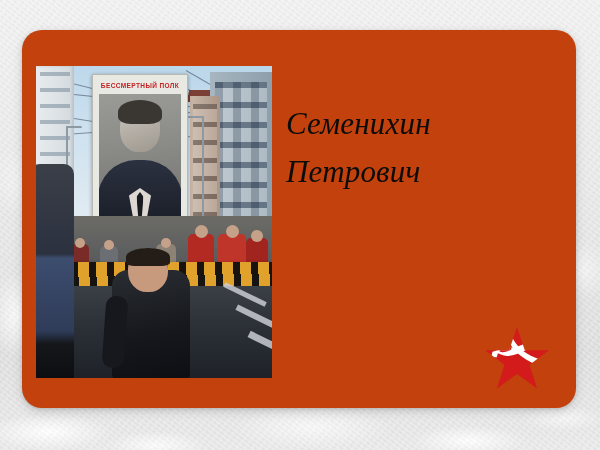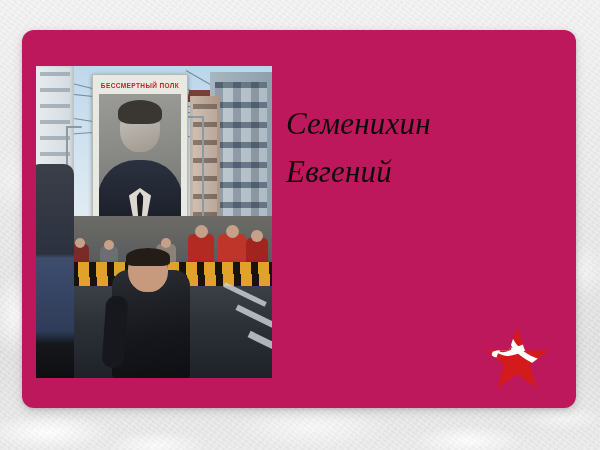--- a/index.html
+++ b/index.html
@@ -31,21 +31,21 @@
     position:absolute; inset:0; opacity:.35;
     background-image:
       repeating-linear-gradient(37deg, rgba(255,255,255,.55) 0 2px, rgba(200,200,200,.18) 2px 4px),
       repeating-linear-gradient(-51deg, rgba(255,255,255,.40) 0 3px, rgba(190,190,190,.12) 3px 6px);
     mix-blend-mode:normal;
   }
 
   
   .card{
     position:absolute; left:22px; top:30px; width:554px; height:378px;
-    background:#be185d; border-radius:12px;
+    background:#c2410c; border-radius:20px;
     box-shadow:0 3px 10px rgba(120,120,120,.30), 0 1px 3px rgba(120,120,120,.25);
   }
 
   
   .photo{
     position:absolute; left:14px; top:36px; width:236px; height:312px;
     overflow:hidden; background:#223; 
   }
   .ph-layer{ position:absolute; }
 
@@ -232,21 +232,21 @@
     <div class="man-left"></div>
     <div class="pole"></div>
     <div class="boy-jacket"></div>
     <div class="boy-arm"></div>
     <div class="boy-head"></div>
     <div class="boy-hair"></div>
   </div>
 
   <div class="name">
     <div>Семенихин</div>
-    <div>Евгений</div>
+    <div>Петрович</div>
   </div>
 
   <div class="logo">
     <svg viewBox="0 0 100 100" aria-hidden="true">
       <defs>
         <clipPath id="starclip">
           <polygon points="50,2 61.5,35.5 97,35.5 68.5,57 79.5,92 50,70.5 20.5,92 31.5,57 3,35.5 38.5,35.5"></polygon>
         </clipPath>
       </defs>
       <g clip-path="url(#starclip)">

